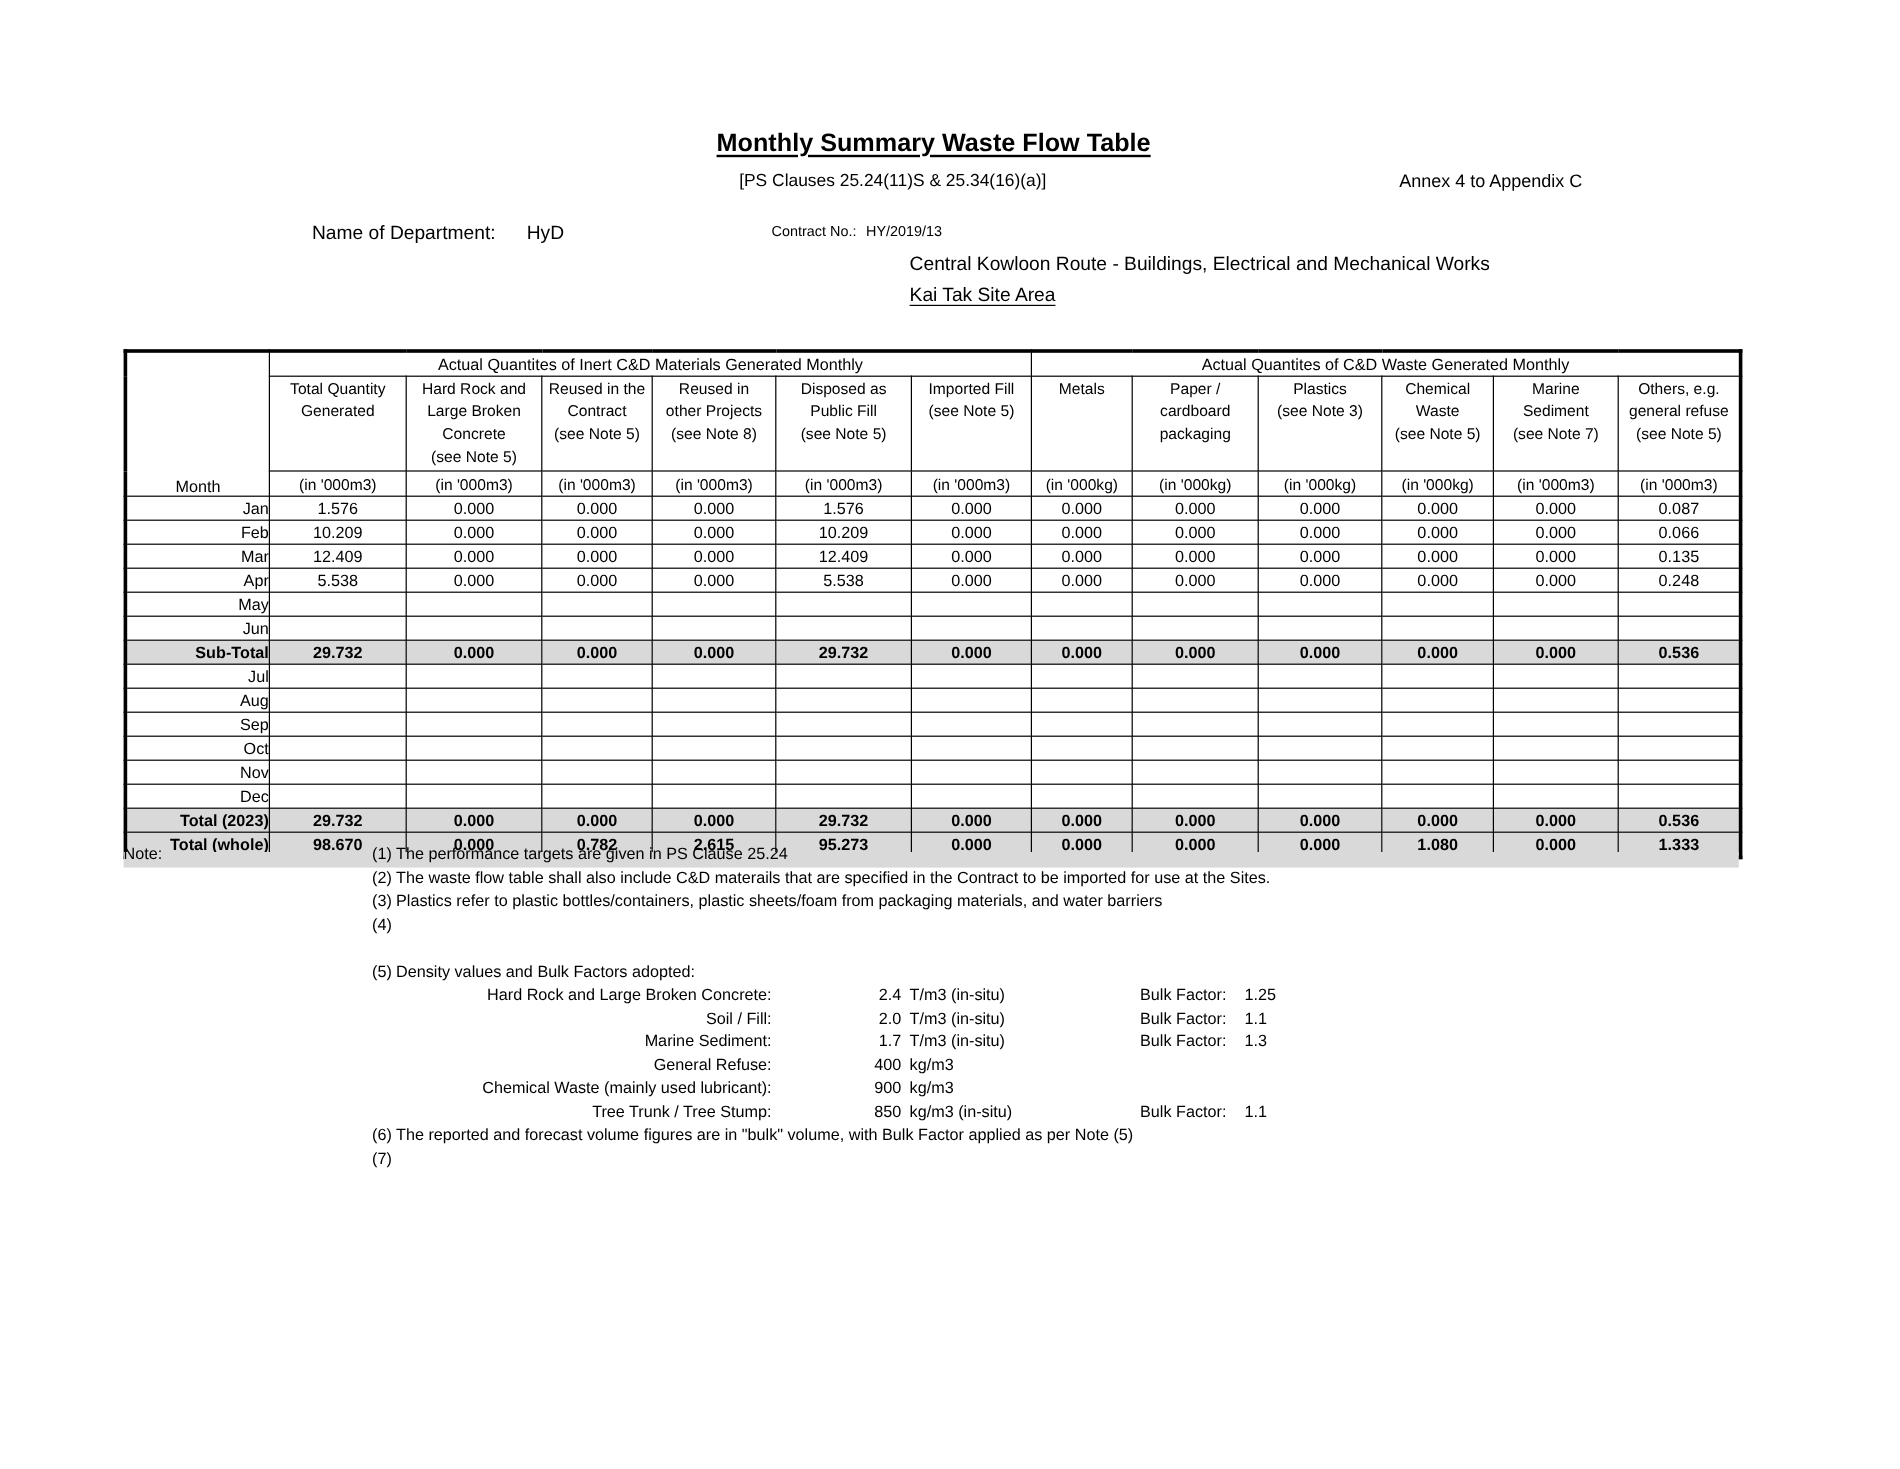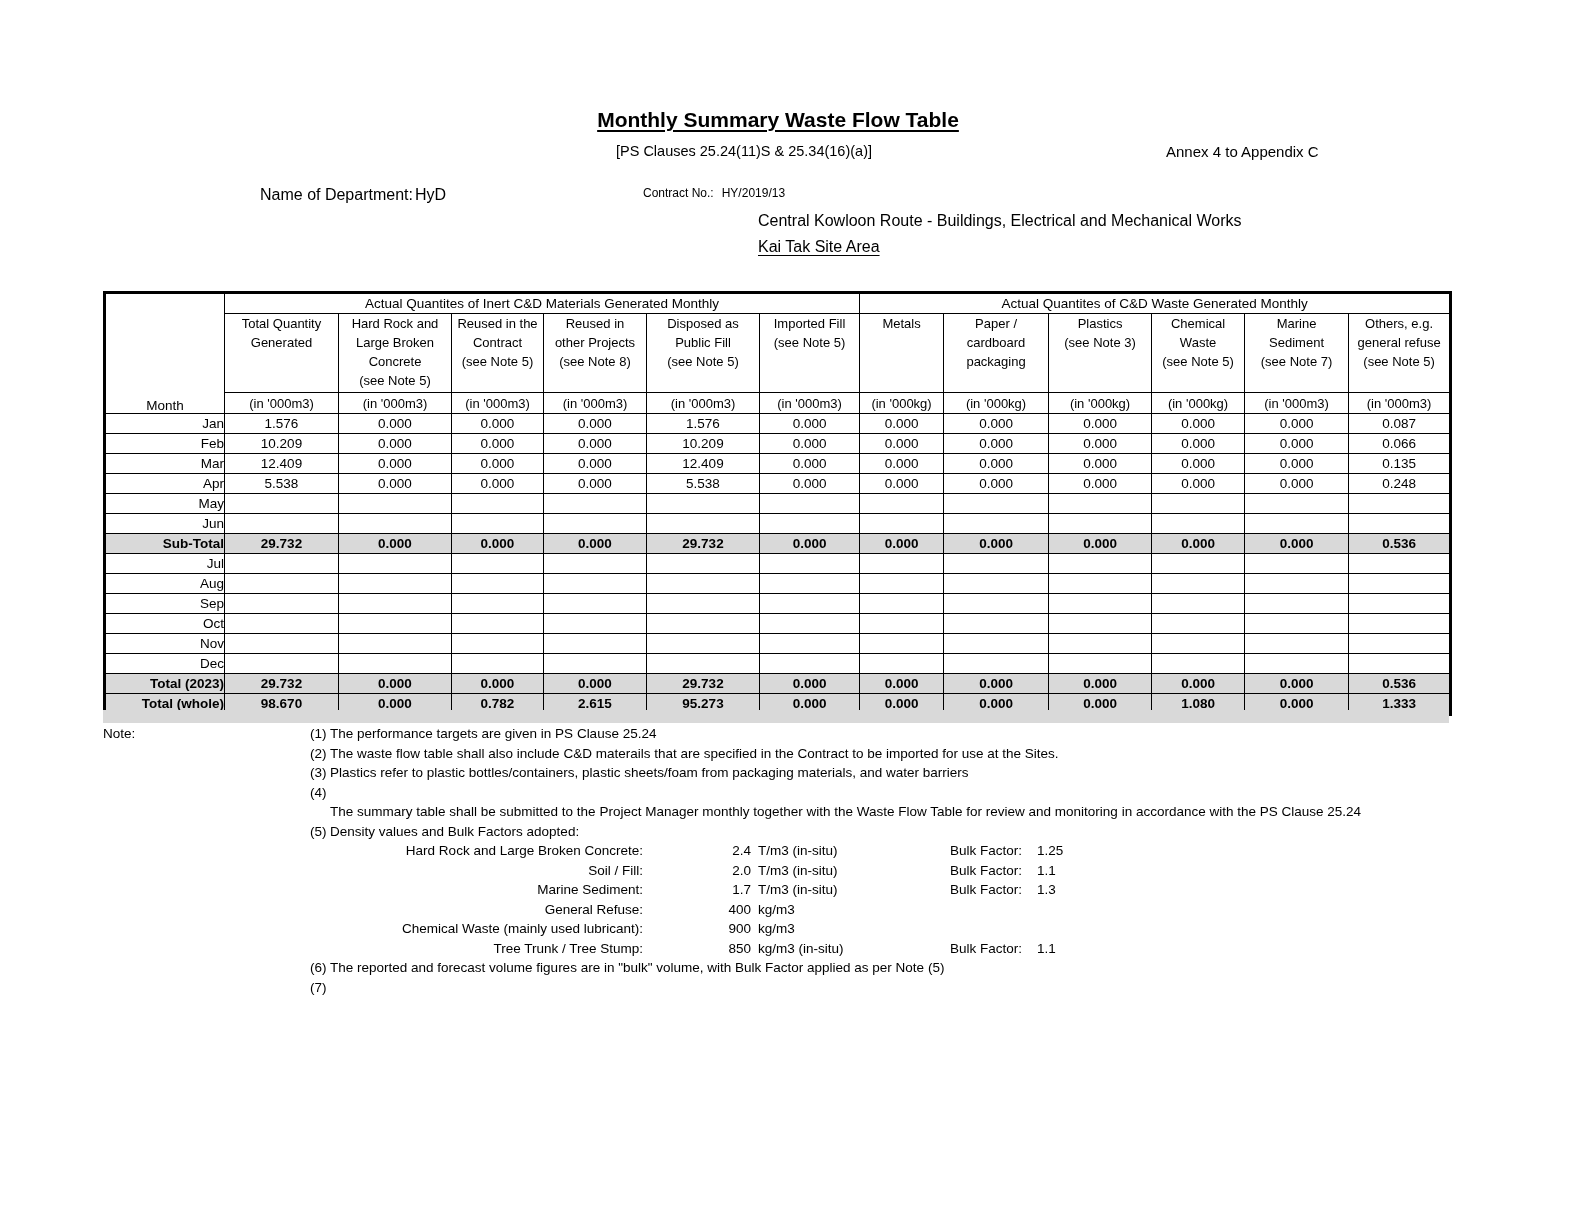--- a/index.html
+++ b/index.html
@@ -4,21 +4,21 @@
 <style>
   html,body{margin:0;padding:0;background:#fff;}
   .page{position:relative;width:1583px;height:1224px;background:#ffffff;
         font-family:"Liberation Sans",sans-serif;color:#000;overflow:hidden;}
   .abs{position:absolute;white-space:nowrap;}
   .title{left:488px;top:108px;width:580px;text-align:center;font-size:21px;font-weight:bold;
          text-decoration:underline;text-decoration-thickness:2px;text-underline-offset:3px;}
   .ps{left:494px;top:143px;width:500px;text-align:center;font-size:14.5px;}
   .annex{left:1166px;top:143px;font-size:15px;}
   .dept{left:260px;top:186px;font-size:16px;}
-  .dept .val{margin-left:2px;}
+  .dept .val{margin-left:26px;}
   .contract{left:643px;top:186px;font-size:12px;}
   .contract .val{margin-left:8px;}
   .cdesc{left:758px;top:212px;font-size:16px;}
   .site{left:758px;top:238px;font-size:16px;text-decoration:underline;text-underline-offset:3px;}
   .subtitle{left:538px;top:262px;font-size:17.5px;}
   .subtitle .u{text-decoration:underline;text-underline-offset:3px;}
 
   table#wft{position:absolute;left:103px;top:291px;width:1346px;border-collapse:collapse;
             table-layout:fixed;border:3px solid #000;}
   #wft td{border:1px solid #000;padding:0;overflow:hidden;}
@@ -33,21 +33,21 @@
   #wft tbody td{font-size:13.5px;height:19px;}
   td.mlabel{text-align:right;padding-right:3px;border-right:2px solid #000;}
   td.val{text-align:center;}
   tr.subtotal td,tr.total td,tr.grand td{background:var(--shade,#d9d9d9);font-weight:bold;}
   tr.subtotal td{border-bottom:2px solid #000;height:20px;}
   tr.total td{border-top:2px solid #000;border-bottom:2px solid #000;height:20px;}
   tr.grand td{height:21px;}
 
   .band{position:absolute;left:103px;top:710px;width:1346px;height:13px;background:var(--shade,#d9d9d9);}
 
-  #notes{position:absolute;left:0;top:726px;width:1357px;height:280px;padding-left:29px;}
+  #notes{position:absolute;left:0;top:704px;width:1357px;height:280px;padding-left:29px;}
   .note-label{position:absolute;left:103px;top:0;font-size:13.5px;}
   .nline{position:absolute;left:0;width:1583px;height:19px;font-size:13.5px;}
   .nline span{position:absolute;white-space:nowrap;}
   .nnum{left:310px;}
   .ntext{left:330px;}
   .dlabel{left:330px;width:313px;text-align:right;}
   .dval{left:643px;width:108px;text-align:right;}
   .dunit{left:758px;}
   .dbulkl{left:950px;}
   .dbulkv{left:1037px;}
@@ -379,23 +379,20 @@
         <span class="nnum">(2)</span>
         <span class="ntext">The waste flow table shall also include C&amp;D materails that are specified in the Contract to be imported for use at the Sites.</span>
       </div>
       <div class="nline" style="top: 39px;">
         <span class="nnum">(3)</span>
         <span class="ntext">Plastics refer to plastic bottles/containers, plastic sheets/foam from packaging materials, and water barriers</span>
       </div>
       <div class="nline" style="top: 58.5px;">
         <span class="nnum">(4)</span>
       </div>
-      <div class="nline" style="top: 78px;">
-        <span class="ntext">The summary table shall be submitted to the Project Manager monthly together with the Waste Flow Table for review and monitoring in accordance with the PS Clause 25.24</span>
-      </div>
       <div class="nline" style="top: 97.5px;">
         <span class="nnum">(5)</span>
         <span class="ntext">Density values and Bulk Factors adopted:</span>
       </div>
       <div class="nline" style="top: 117px;">
         <span class="dlabel">Hard Rock and Large Broken Concrete:</span>
         <span class="dval">2.4</span>
         <span class="dunit">T/m3 (in-situ)</span>
         <span class="dbulkl">Bulk Factor:</span>
         <span class="dbulkv">1.25</span>

